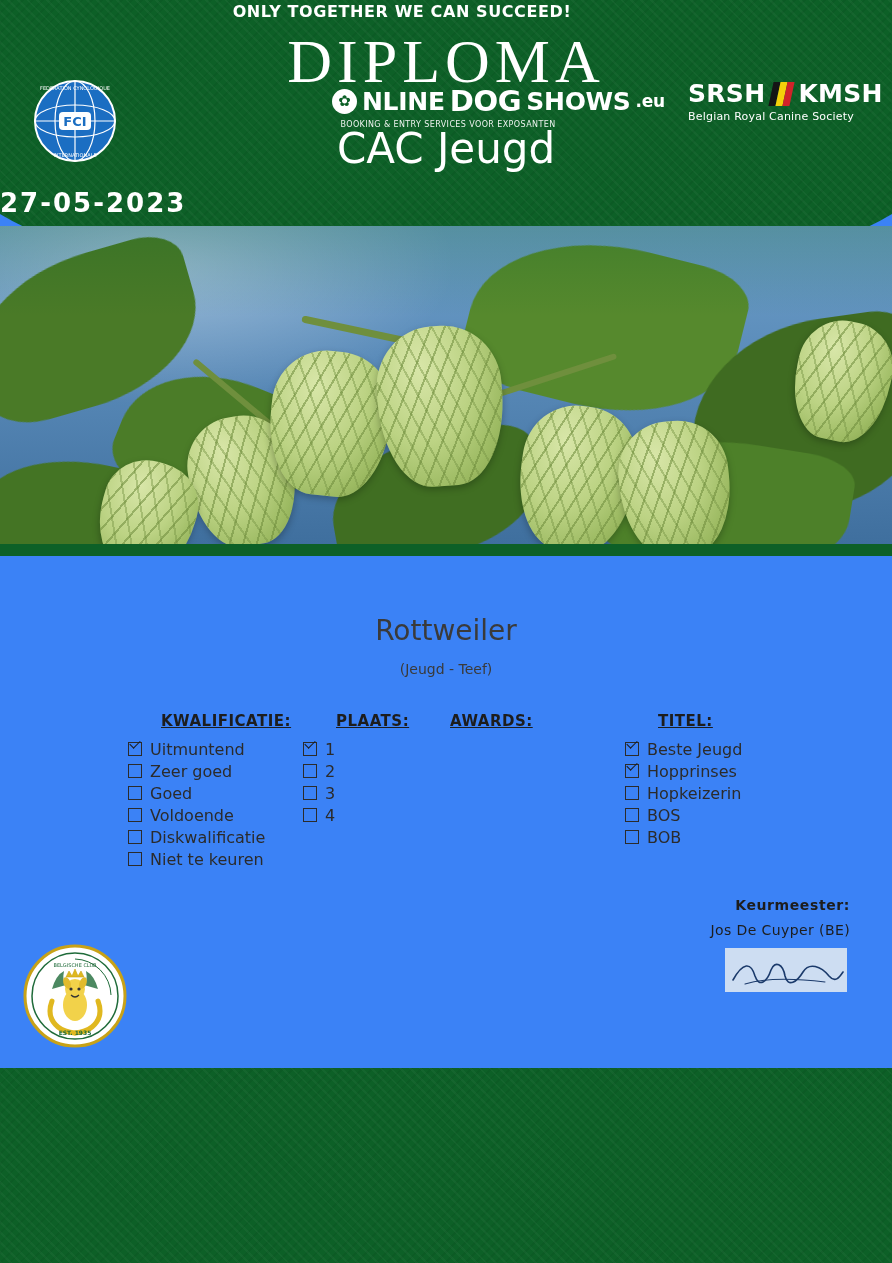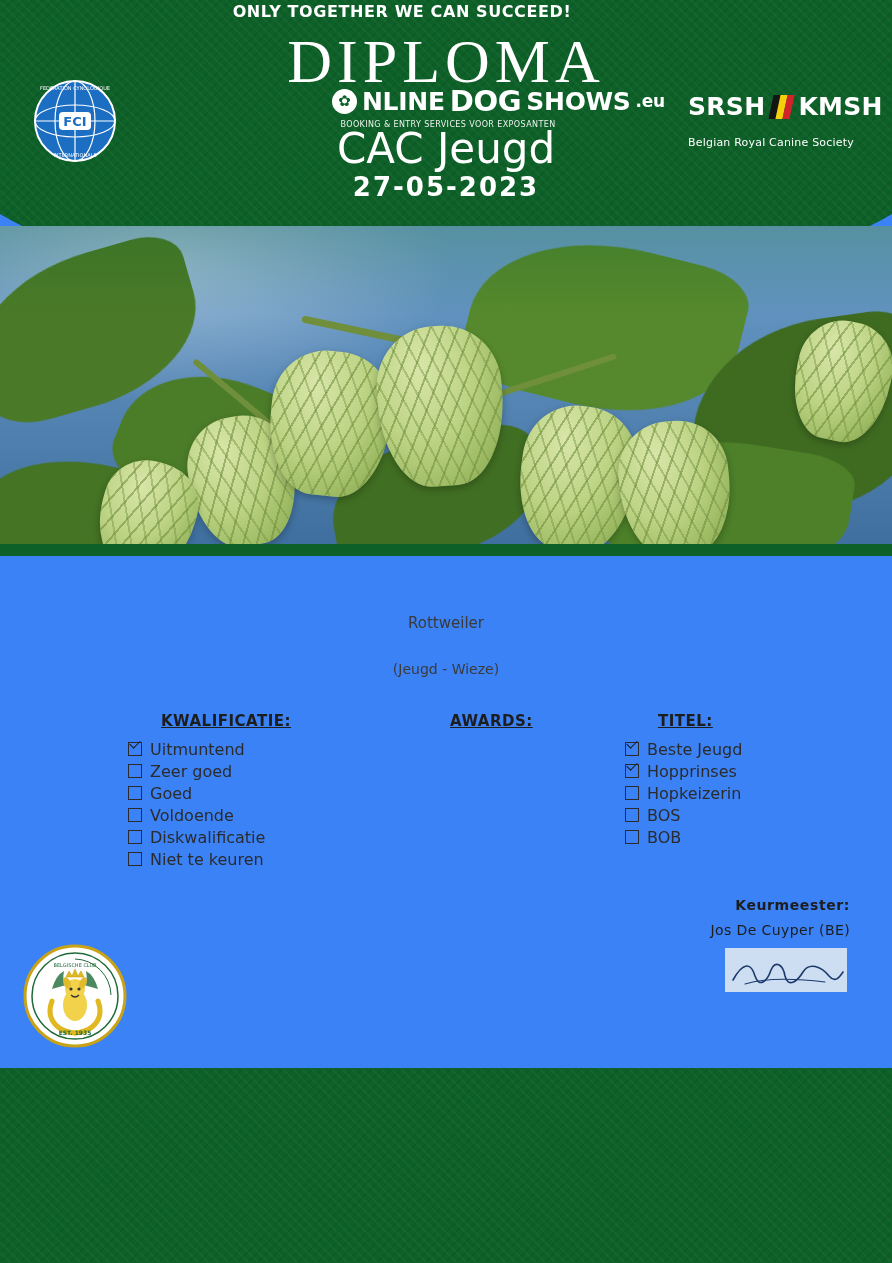--- a/index.html
+++ b/index.html
@@ -61,23 +61,23 @@
     position: absolute;
     left: 0; top: 124px;
     width: 892px;
     text-align: center;
     font-size: 42px;
     color: #ffffff;
     font-weight: 400;
   }
   .show-date {
     position: absolute;
-    left: 0; top: 172px;
-    width: 892px;
-    text-align: center;
+    left: 0; top: 188px;
+    width: 892px;
+    text-align: left;
     font-size: 26px;
     letter-spacing: 2px;
     color: #ffffff;
     font-weight: 700;
   }
 
   
   .photo {
     position: absolute;
     left: 0; top: 226px;
@@ -143,21 +143,21 @@
     text-align: center;
     font-size: 31px;
     font-weight: 700;
     color: #2b2b2b;
   }
   .breed {
     position: absolute;
     left: 0; top: 614px;
     width: 892px;
     text-align: center;
-    font-size: 15px;
+    font-size: 28px;
     color: #3a3a3a;
   }
   .reg {
     position: absolute;
     left: 0; top: 643px;
     width: 892px;
     text-align: center;
     font-size: 14px;
     letter-spacing: 0.6px;
     color: #3a3a3a;
@@ -309,21 +309,21 @@
   .ods-eu { font-size: 17px; }
   .ods-sub {
     margin-top: 2px;
     font-size: 8px;
     letter-spacing: 0.4px;
     text-align: center;
     opacity: 0.92;
   }
   .srsh-logo {
     position: absolute;
-    left: 688px; top: 92px;
+    left: 688px; top: 79px;
     z-index: 2;
     color: #ffffff;
   }
   .srsh-main {
     display: flex;
     align-items: center;
     gap: 6px;
     font-size: 25px;
     font-weight: 700;
     letter-spacing: 0.3px;
@@ -331,21 +331,21 @@
   .be-flag {
     display: inline-flex;
     height: 24px;
     transform: skewX(-12deg);
   }
   .be-flag i { display: block; width: 7px; height: 24px; }
   .be-black { background: #151515; }
   .be-yellow { background: #f5d00a; }
   .be-red { background: #d2232a; }
   .srsh-sub {
-    margin-top: 15px;
+    margin-top: 2px;
     font-size: 11px;
     letter-spacing: 0.2px;
   }
 </style>
 </head>
 <body>
 
 <div id="page">
 
   <div class="header-band">
@@ -376,21 +376,21 @@
     <div class="cone" style="left:520px; top:180px; width:115px; height:145px; transform:rotate(8deg);"></div>
     <div class="cone" style="left:620px; top:195px; width:110px; height:135px; transform:rotate(-6deg);"></div>
     <div class="cone" style="left:795px; top:95px; width:95px; height:120px; transform:rotate(12deg);"></div>
     <div class="cone" style="left:100px; top:235px; width:95px; height:110px; transform:rotate(16deg);"></div>
     <div class="photo-fade-top"></div>
   </div>
 
   <div class="divider top"></div>
 
   <div class="breed">Rottweiler</div>
-  <div class="classinfo">(Jeugd - Wieze)</div>
+  <div class="classinfo">(Jeugd - Teef)</div>
 
   <div class="col" id="col-qual">
     <div class="col-head">KWALIFICATIE:</div>
     <div class="check-row">
       <span class="box checked"></span>
       <span>Uitmuntend</span>
     </div>
     <div class="check-row">
       <span class="box"></span>
       <span>Zeer goed</span>
@@ -406,20 +406,39 @@
     <div class="check-row">
       <span class="box"></span>
       <span>Diskwalificatie</span>
     </div>
     <div class="check-row">
       <span class="box"></span>
       <span>Niet te keuren</span>
     </div>
   </div>
 
+  <div class="col" id="col-place">
+    <div class="col-head">PLAATS:</div>
+    <div class="check-row">
+      <span class="box checked"></span>
+      <span>1</span>
+    </div>
+    <div class="check-row">
+      <span class="box"></span>
+      <span>2</span>
+    </div>
+    <div class="check-row">
+      <span class="box"></span>
+      <span>3</span>
+    </div>
+    <div class="check-row">
+      <span class="box"></span>
+      <span>4</span>
+    </div>
+  </div>
 
   <div class="col" id="col-awards">
     <div class="col-head">AWARDS:</div>
   </div>
 
   <div class="col" id="col-title">
     <div class="col-head">TITEL:</div>
     <div class="check-row">
       <span class="box checked"></span>
       <span>Beste Jeugd</span>

